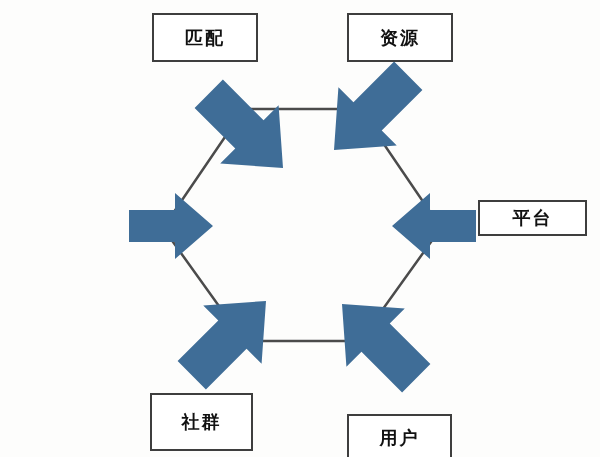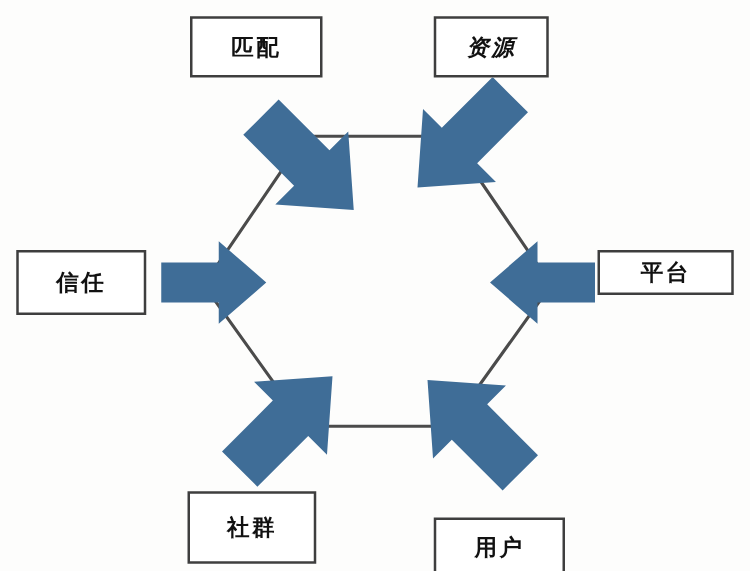--- a/index.html
+++ b/index.html
@@ -57,27 +57,24 @@
       <polygon points="0,0 -38,-33 -38,-16 -84,-16 -84,16 -38,16 -38,33" transform="translate(392,226) rotate(180)" fill="#3f6d97"></polygon>
       <polygon points="0,0 -38,-33 -38,-16 -84,-16 -84,16 -38,16 -38,33" transform="translate(266,301) rotate(-45) scale(1.25)" fill="#3f6d97"></polygon>
       <polygon points="0,0 -38,-33 -38,-16 -84,-16 -84,16 -38,16 -38,33" transform="translate(342,304) rotate(-135) scale(1.25)" fill="#3f6d97"></polygon>
     </g>
   </svg>
 
   <div class="node-box" style="left: 152px; top: 13px; width: 106px; height: 49px; border: 2px solid rgb(62, 62, 62);">
     <span class="node-label">匹配</span>
   </div>
 
-  <div class="node-box" style="left: 347px; top: 13px; width: 92px; height: 49px; border: 2px solid rgb(62, 62, 62); font-style: italic;">
+  <div class="node-box" style="left: 347px; top: 13px; width: 106px; height: 49px; border: 2px solid rgb(62, 62, 62);">
     <span class="node-label">资源</span>
   </div>
 
-  <div class="node-box" style="left: 13px; top: 200px; width: 104px; height: 52px; border: 2px solid rgb(62, 62, 62);">
-    <span class="node-label">信任</span>
-  </div>
 
   <div class="node-box" style="left: 478px; top: 200px; width: 109px; height: 36px; border: 2px solid rgb(62, 62, 62);">
     <span class="node-label">平台</span>
   </div>
 
   <div class="node-box" style="left: 150px; top: 393px; width: 103px; height: 58px; border: 2px solid rgb(62, 62, 62);">
     <span class="node-label">社群</span>
   </div>
 
   <div class="node-box" style="left: 347px; top: 414px; width: 105px; height: 48px; border: 2px solid rgb(62, 62, 62);">

